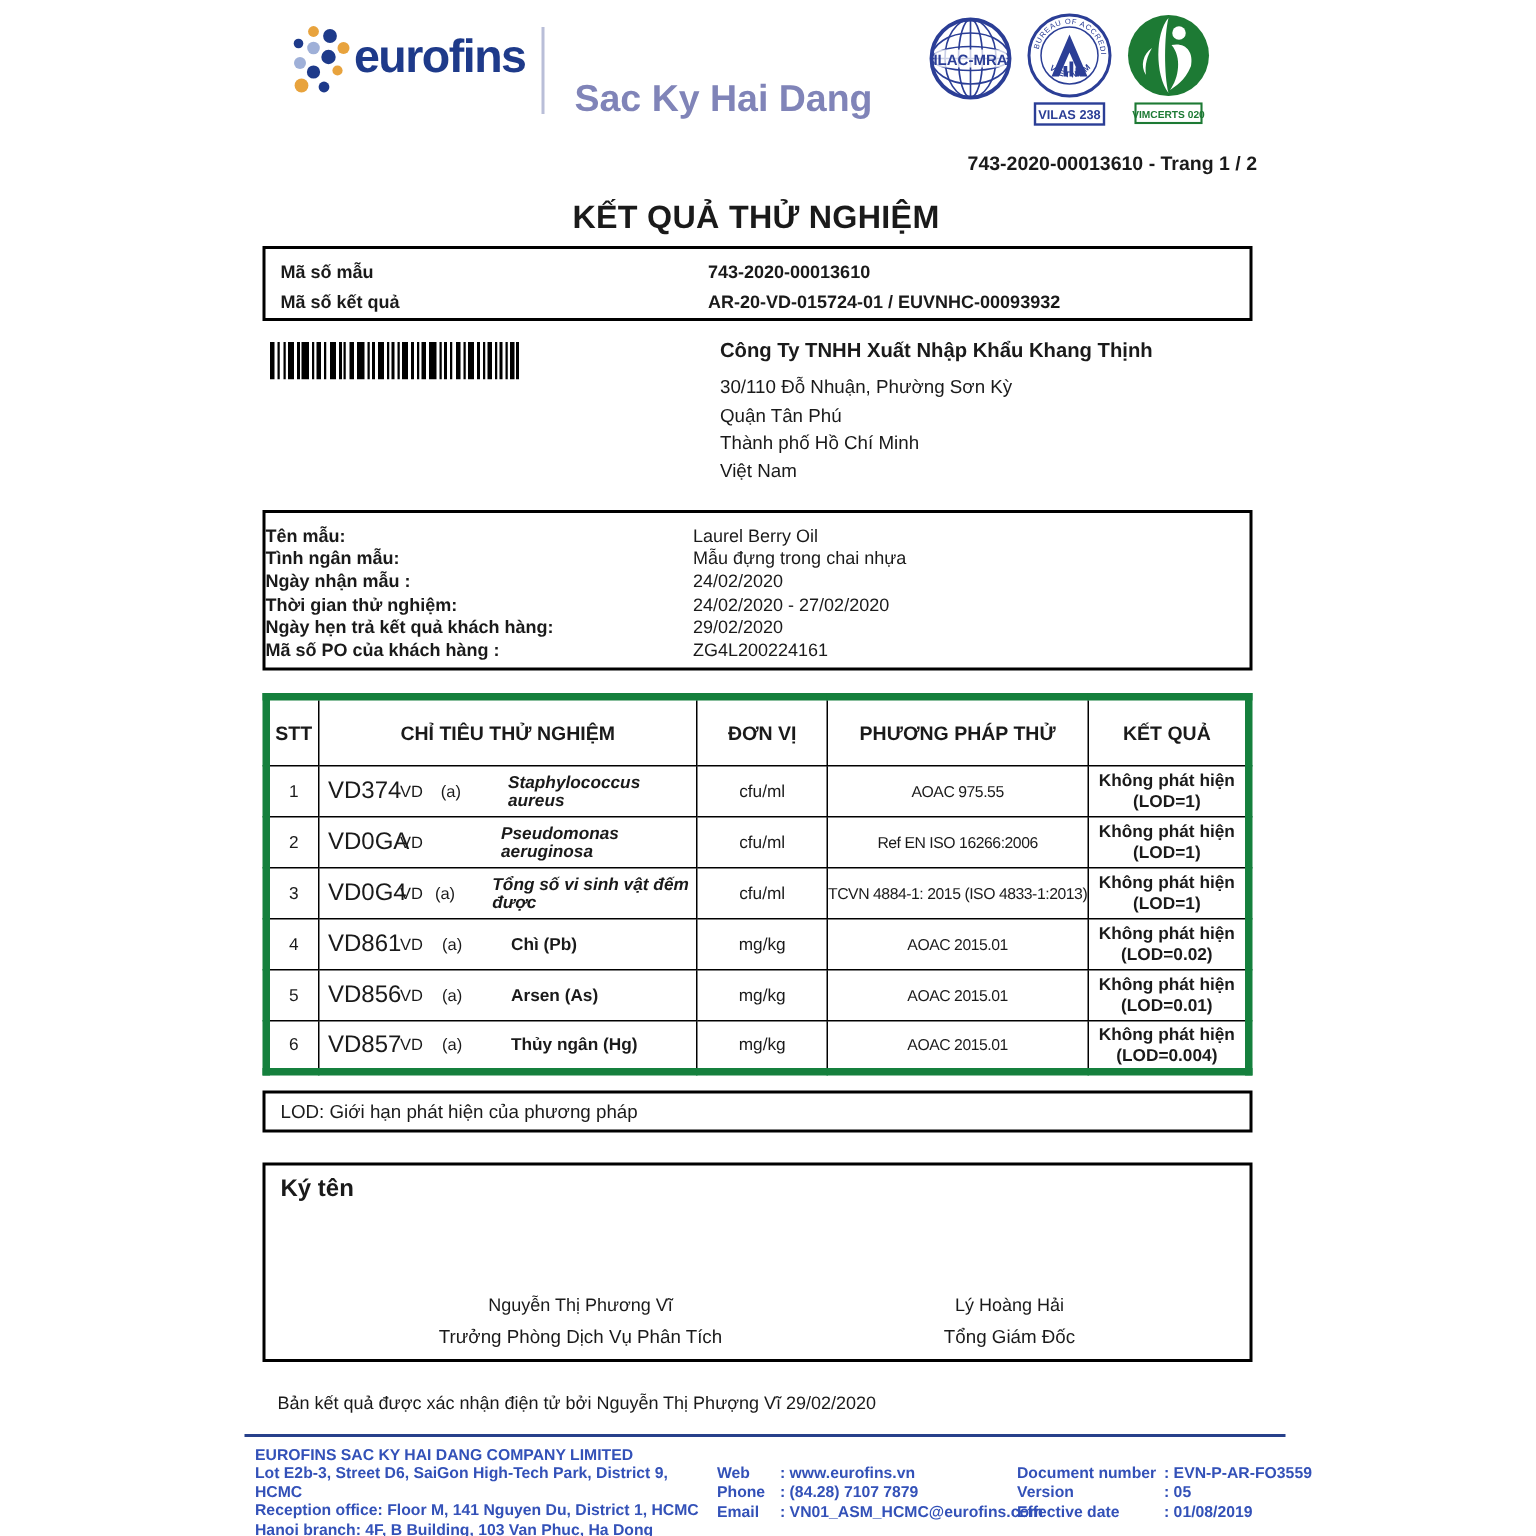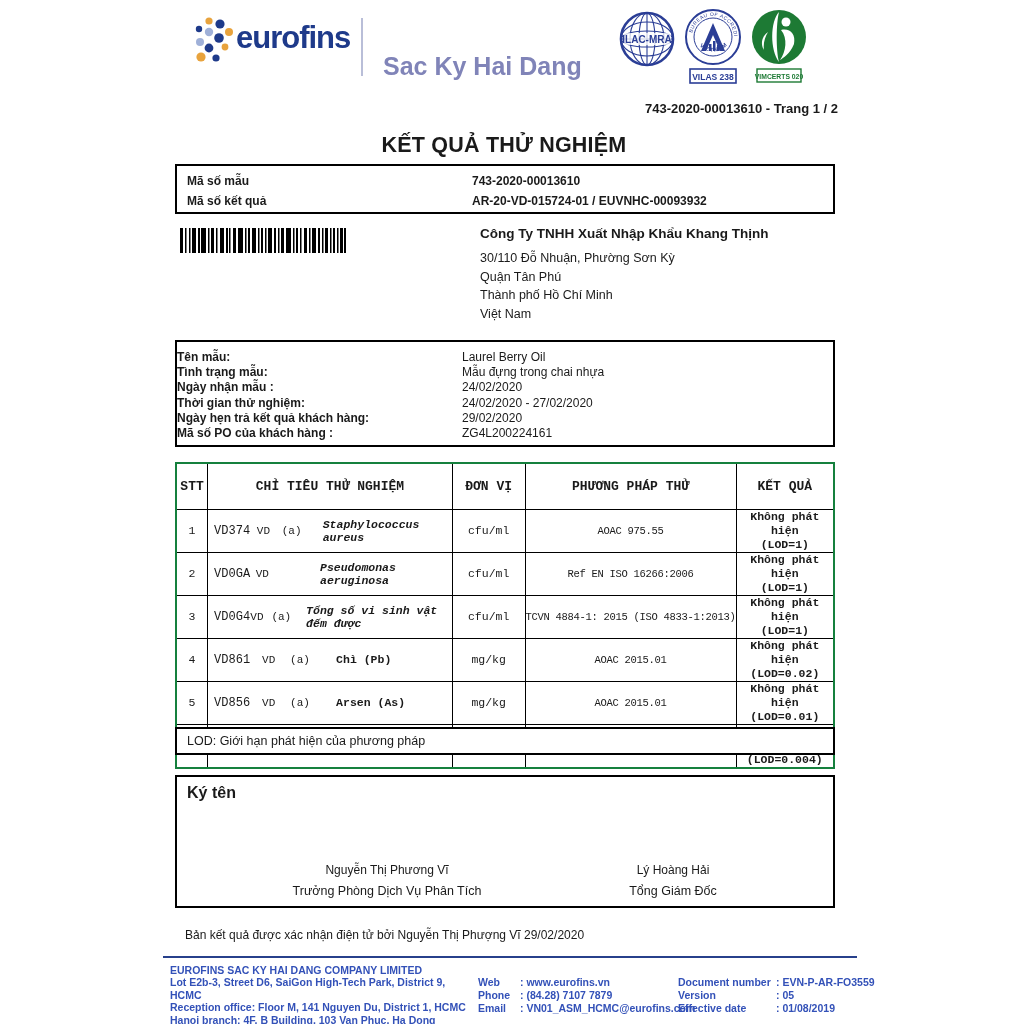--- a/index.html
+++ b/index.html
@@ -33,28 +33,28 @@
   .customer-line { font-size:12.5px; line-height:18.5px; }
 
   
   .sample-box { top:340px; height:107px; padding:8px 0; }
   .sample-box .kv-row { line-height:15.2px; }
   .sample-box .kv-value { font-weight:normal; }
 
   
   .results { position:absolute; left:175px; top:462px; width:660px; border-collapse:collapse; }
   .results th, .results td { border:1.5px solid #000; }
-  .results { border:2px solid #15803d;font-family:Liberation Mono, monospace; }
+  .results { border:5px solid #15803d; }
   .results th { height:46px; font-size:13px; font-weight:bold; text-align:center; }
   .results td { height:34px; font-size:11.5px; text-align:center; vertical-align:middle; }
   .col-stt { width:5.3%; } .col-name { width:38.6%; } .col-unit { width:13.3%; }
   .col-method { width:26.4%; } .col-result { width:16.4%; }
   td.cell-name { text-align:left; padding-left:6px; }
   .name-wrap { display:flex; align-items:center; }
-  .p-code { width:48px; font-size:12px; } .p-tag { width:28px; font-size:11px; }
+  .p-code { width:48px; font-size:16px; } .p-tag { width:28px; font-size:11px; }
   .p-note { width:46px; font-size:11px; }
   .p-name { font-weight:bold; font-size:11.5px; }
   .p-name.italic { font-style:italic; }
   td.cell-method { font-size:10.5px; letter-spacing:-0.3px; white-space:nowrap; overflow:hidden; }
   td.cell-result { font-weight:bold; line-height:14px; font-size:11.5px; }
 
   
   .lod-box { top:727px; height:26px; display:flex; align-items:center; padding:12px 10px; font-size:12.5px; }
   .sig-box { top:775px; height:133px; }
   .sig-label { position:absolute; left:10px; top:7px; font-size:16px; font-weight:bold; }
@@ -209,21 +209,21 @@
     <div class="customer-line">Thành phố Hồ Chí Minh</div>
     <div class="customer-line">Việt Nam</div>
   </div>
 
   <div class="box sample-box">
     <div class="kv-row">
       <span class="kv-label">Tên mẫu:</span>
       <span class="kv-value">Laurel Berry Oil</span>
     </div>
     <div class="kv-row">
-      <span class="kv-label">Tình trạng mẫu:</span>
+      <span class="kv-label">Tình ngân mẫu:</span>
       <span class="kv-value">Mẫu đựng trong chai nhựa</span>
     </div>
     <div class="kv-row">
       <span class="kv-label">Ngày nhận mẫu :</span>
       <span class="kv-value">24/02/2020</span>
     </div>
     <div class="kv-row">
       <span class="kv-label">Thời gian thử nghiệm:</span>
       <span class="kv-value">24/02/2020 - 27/02/2020</span>
     </div>

